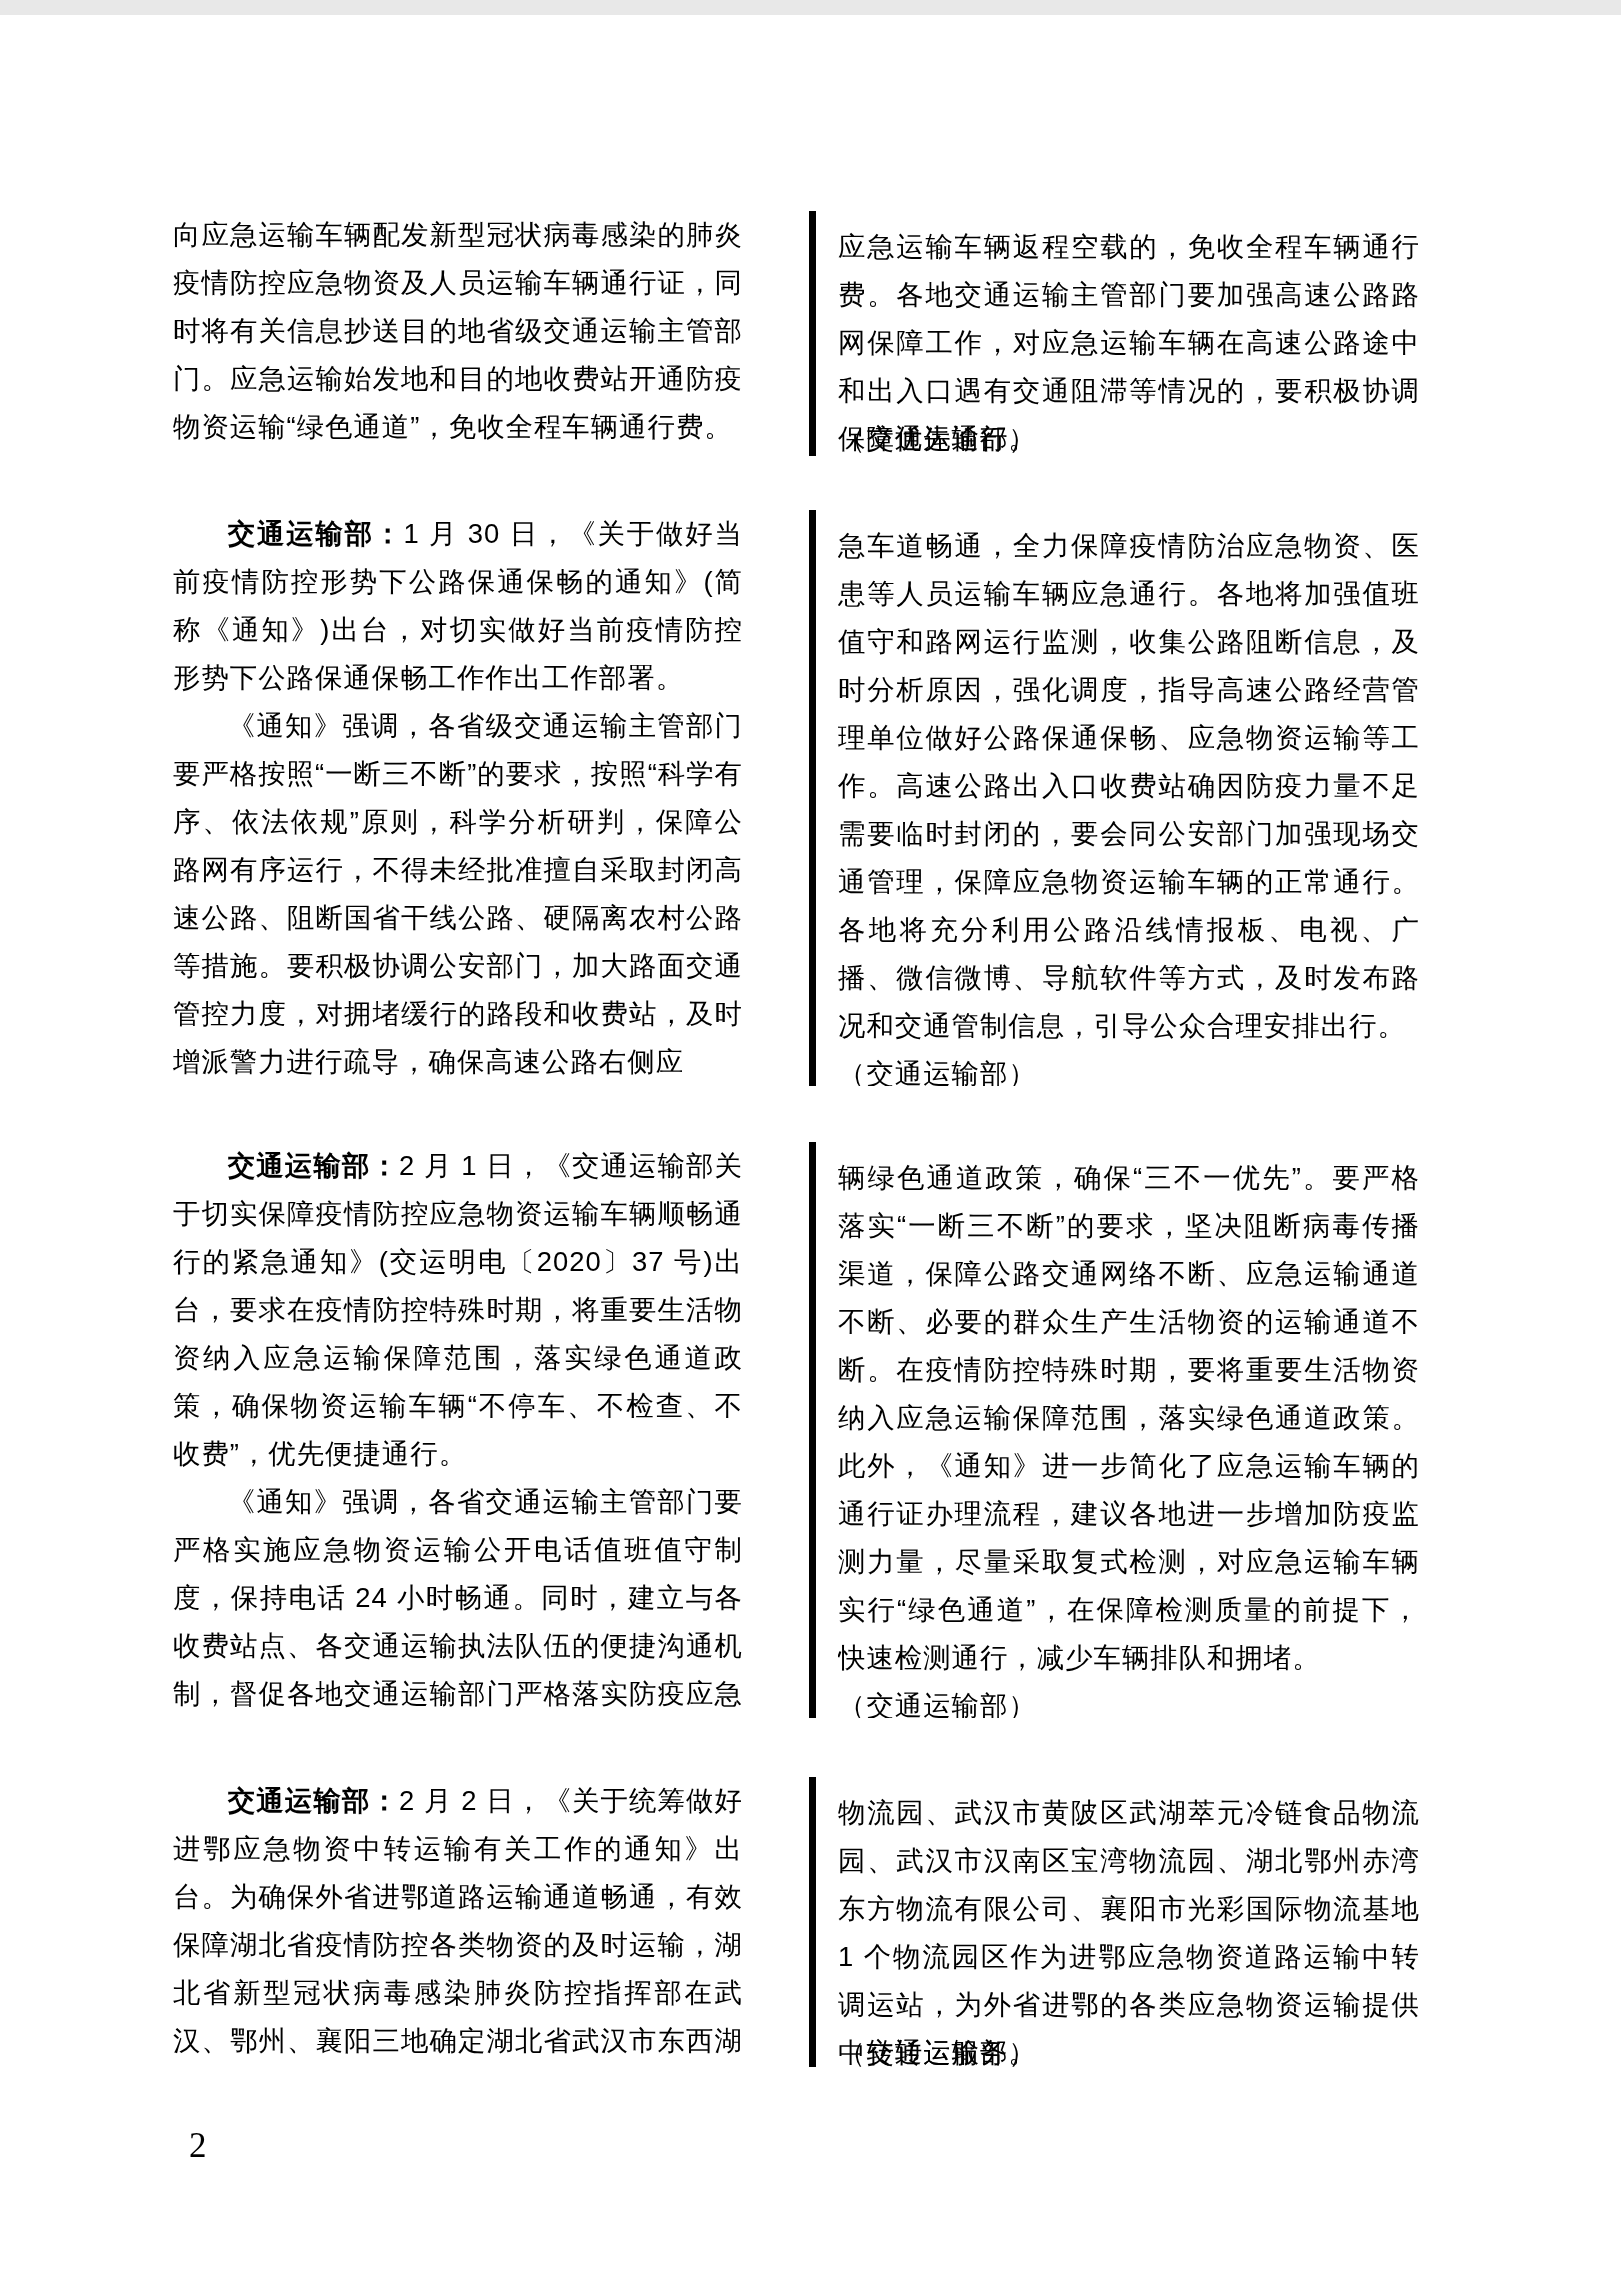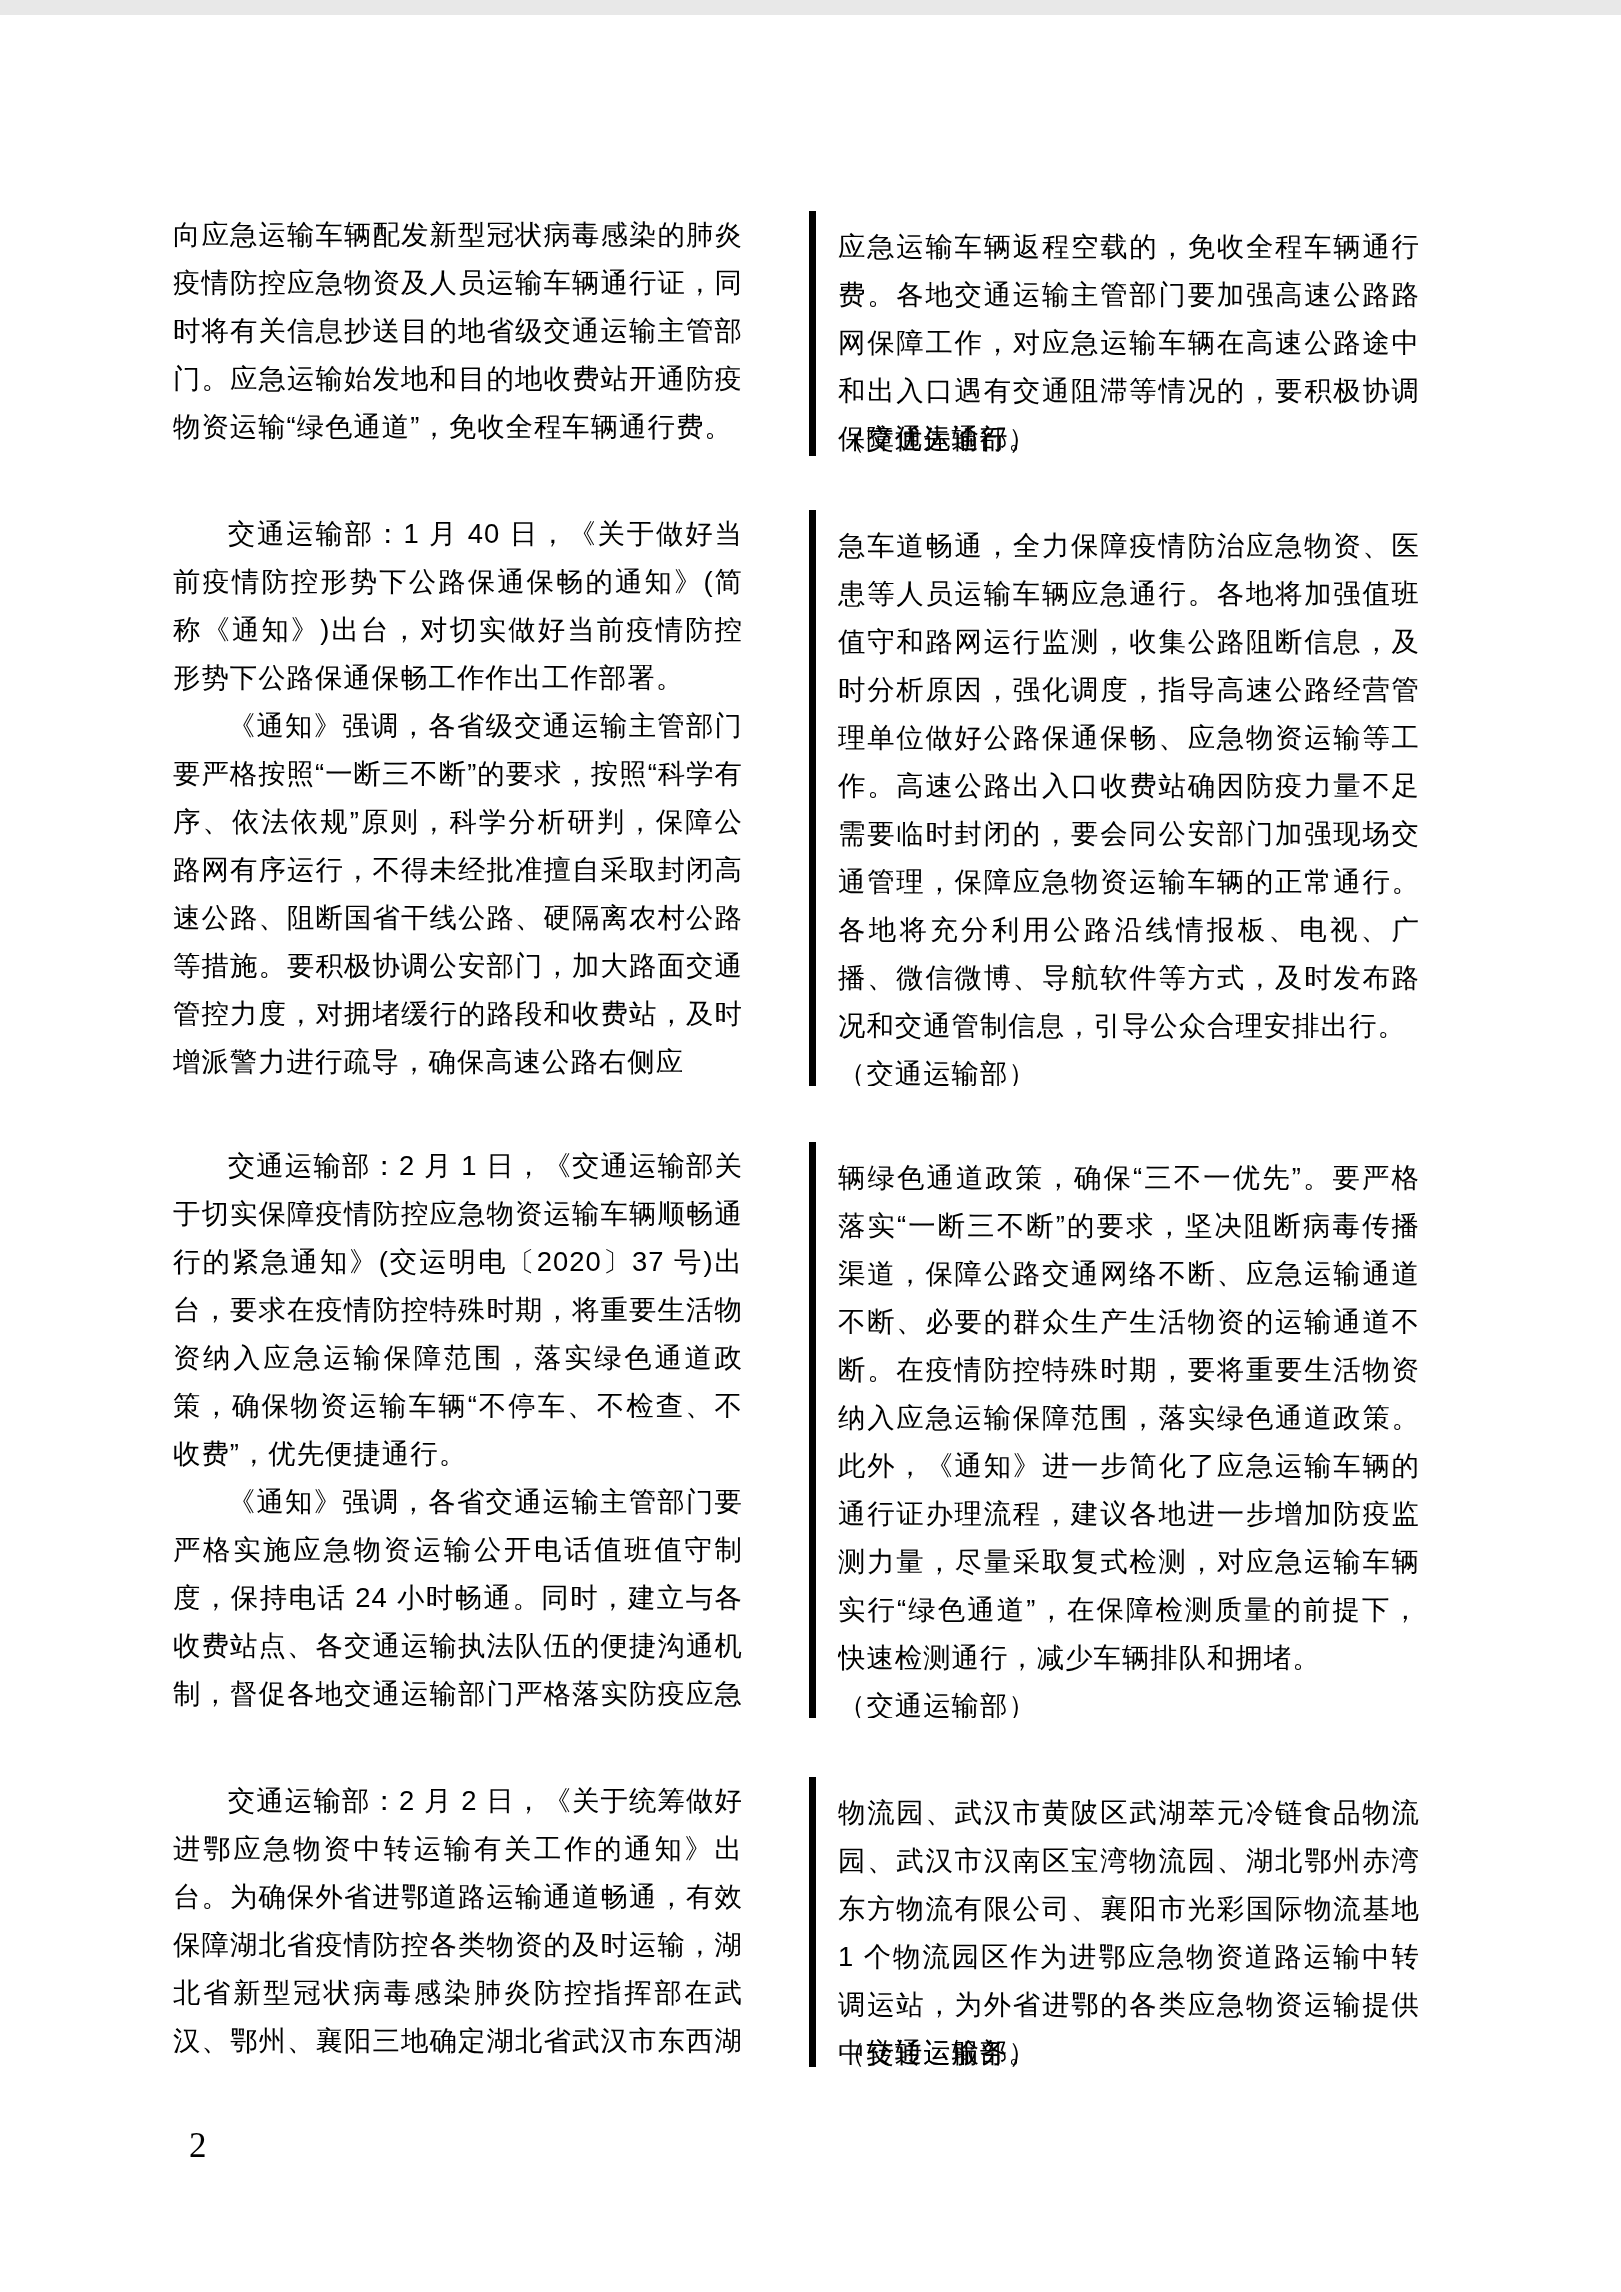--- a/index.html
+++ b/index.html
@@ -18,21 +18,21 @@
   .row { position: absolute; left: 0; width: 1621px; }
   .row-1 { top: 196px;  height: 245px; }
   .row-2 { top: 495px;  height: 576px; }
   .row-3 { top: 1127px; height: 576px; }
   .row-4 { top: 1762px; height: 290px; }
   .col-left  { position: absolute; top: 0; bottom: 0; left: 173px; width: 570px; overflow: hidden; }
   .col-right { position: absolute; top: 12px; bottom: 0; left: 838px; width: 582px; overflow: hidden; }
   .divider   { position: absolute; top: 0; bottom: 0; left: 809px; width: 6.9px; background: #000000; }
   .para { margin: 0; text-align: justify; text-justify: inter-ideograph; }
   .para.indent { text-indent: 2em; }
-  .lead { font-weight: normal; }
+  .lead { font-weight: bold; }
   .attr { margin: 0; }
   .attr.inline { margin-top: -48px; }
   .page-number {
     position: absolute;
     left: 189px;
     top: 2109px;
     font-family: "Liberation Serif", serif;
     font-size: 35px;
     line-height: 43px;
     letter-spacing: 0;
@@ -49,21 +49,21 @@
     </div>
     <div class="divider"></div>
     <div class="col-right">
       <p class="para">应急运输车辆返程空载的，免收全程车辆通行费。各地交通运输主管部门要加强高速公路路网保障工作，对应急运输车辆在高速公路途中和出入口遇有交通阻滞等情况的，要积极协调保障优先通行。</p>
       <p class="attr inline">（交通运输部）</p>
     </div>
   </div>
 
   <div class="row row-2">
     <div class="col-left">
-      <p class="para indent"><span class="lead">交通运输部：</span><span>1 月 40 日，《关于做好当前疫情防控形势下公路保通保畅的通知》(简称《通知》)出台，对切实做好当前疫情防控形势下公路保通保畅工作作出工作部署。</span></p>
+      <p class="para indent"><span class="lead">交通运输部：</span><span>1 月 30 日，《关于做好当前疫情防控形势下公路保通保畅的通知》(简称《通知》)出台，对切实做好当前疫情防控形势下公路保通保畅工作作出工作部署。</span></p>
       <p class="para indent">《通知》强调，各省级交通运输主管部门要严格按照“一断三不断”的要求，按照“科学有序、依法依规”原则，科学分析研判，保障公路网有序运行，不得未经批准擅自采取封闭高速公路、阻断国省干线公路、硬隔离农村公路等措施。要积极协调公安部门，加大路面交通管控力度，对拥堵缓行的路段和收费站，及时增派警力进行疏导，确保高速公路右侧应</p>
     </div>
     <div class="divider"></div>
     <div class="col-right">
       <p class="para">急车道畅通，全力保障疫情防治应急物资、医患等人员运输车辆应急通行。各地将加强值班值守和路网运行监测，收集公路阻断信息，及时分析原因，强化调度，指导高速公路经营管理单位做好公路保通保畅、应急物资运输等工作。高速公路出入口收费站确因防疫力量不足需要临时封闭的，要会同公安部门加强现场交通管理，保障应急物资运输车辆的正常通行。各地将充分利用公路沿线情报板、电视、广播、微信微博、导航软件等方式，及时发布路况和交通管制信息，引导公众合理安排出行。</p>
       <p class="attr">（交通运输部）</p>
     </div>
   </div>
 
   <div class="row row-3">

